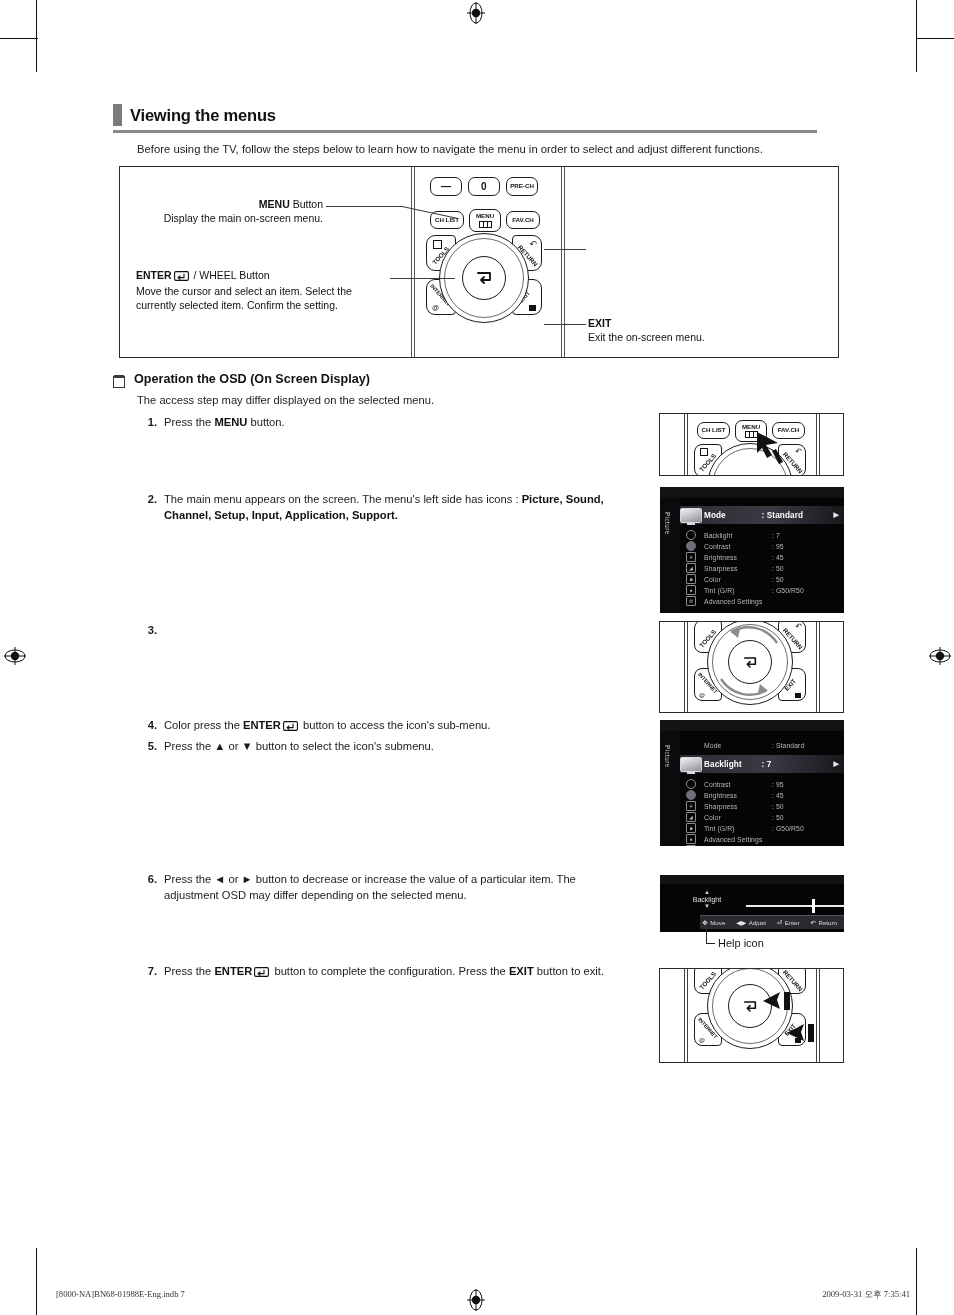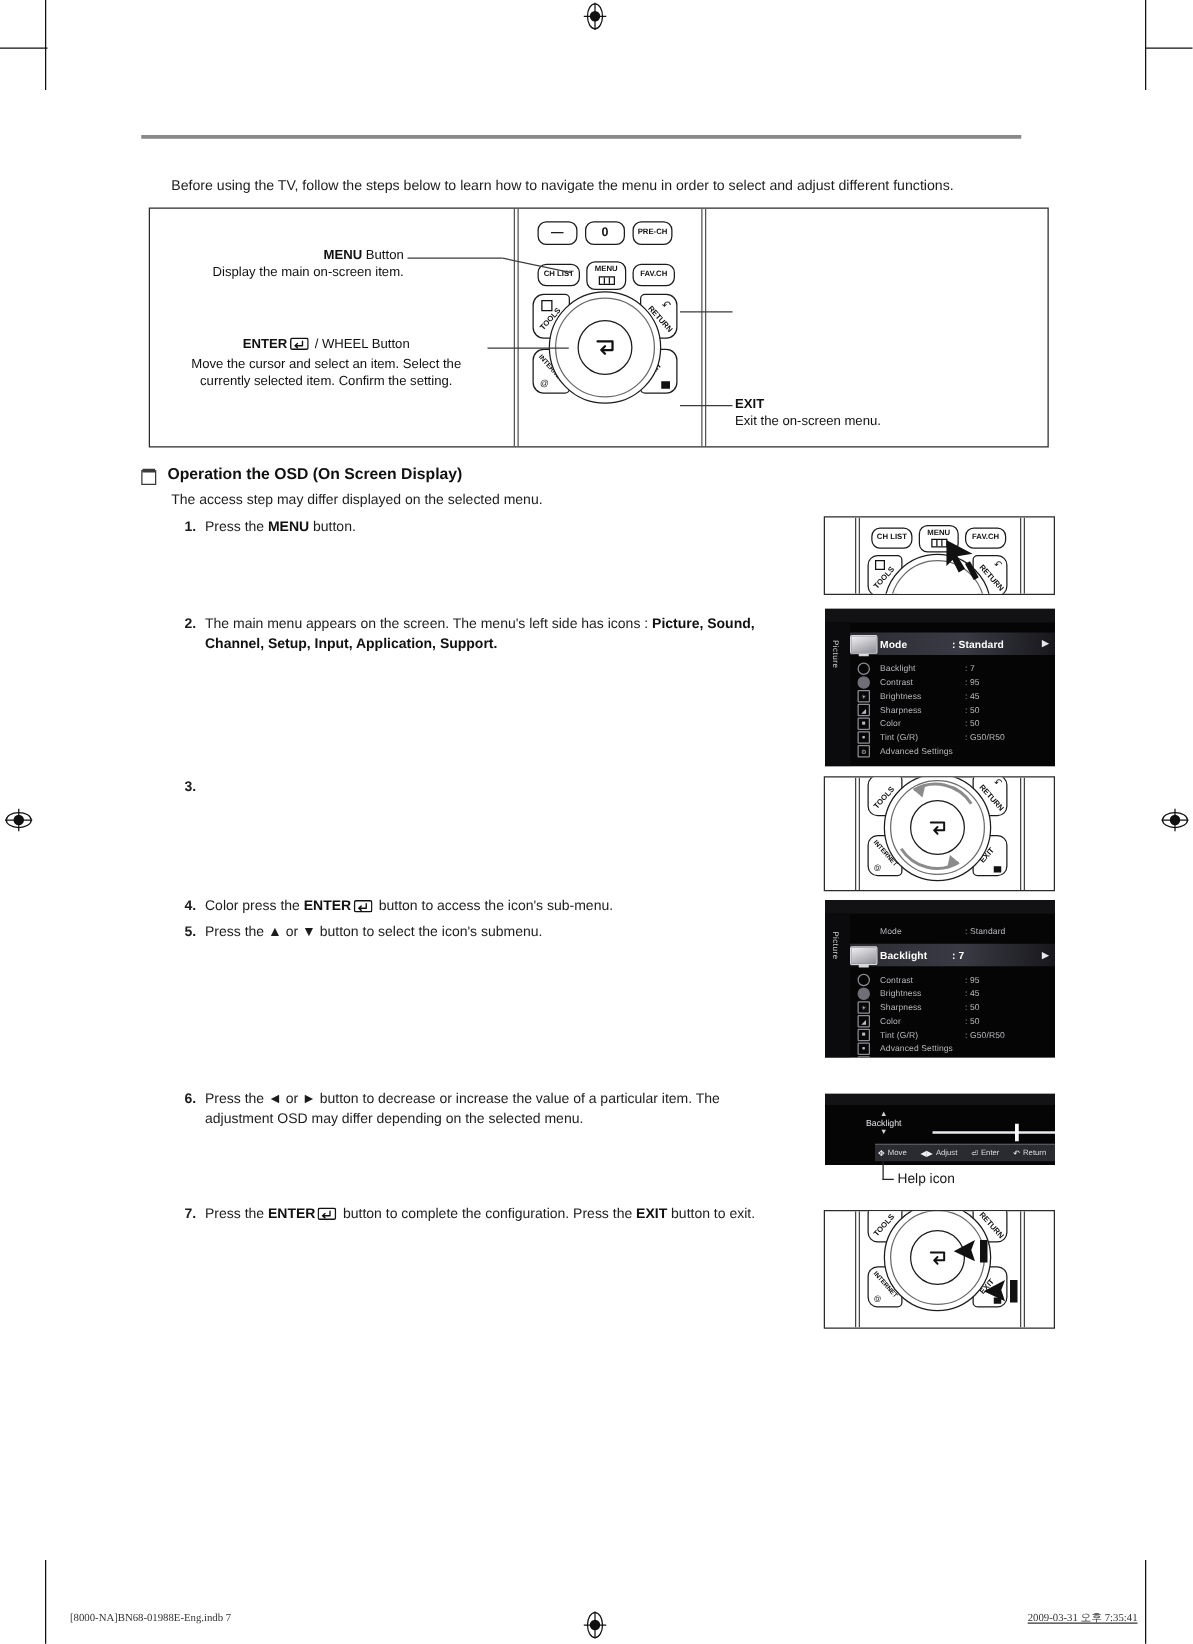--- a/index.html
+++ b/index.html
@@ -96,21 +96,21 @@
   
   #helpicon-lead{position:absolute;left:706px;top:929px;}
   #helpicon-lead .v{position:absolute;left:0;top:0;width:1.3px;height:15px;background:#222;}
   #helpicon-lead .h{position:absolute;left:0;top:14px;width:9px;height:1.3px;background:#222;}
   #helpicon-lbl{position:absolute;left:718px;top:937px;font-size:11px;color:#161616;text-align:center;}
 
   
   #pagebadge{position:absolute;left:404px;top:1236px;width:146px;height:48px;background:#c4c4c4;border-radius:9px;display:flex;align-items:center;justify-content:center;}
   #pagebadge span{font-size:14.5px;font-weight:bold;color:#111;}
   #foot-left{position:absolute;left:56px;top:1289px;font-size:8.6px;color:#333;font-family:"Liberation Serif",serif;}
-  #foot-right{position:absolute;right:44px;top:1289px;font-size:8.6px;color:#333;font-family:"Liberation Serif",serif;text-decoration:underline;}
+  #foot-right{position:absolute;right:44px;top:1289px;font-size:8.6px;color:#333;font-family:"Liberation Serif",serif;}
 </style>
 </head>
 <body>
 
 <div class="page">
 
   <div class="crop" style="left:36px;top:0;width:1.4px;height:72px;"></div>
   <div class="crop" style="left:916px;top:0;width:1.4px;height:72px;"></div>
   <div class="crop" style="left:0;top:38px;width:38px;height:1.4px;"></div>
   <div class="crop" style="left:916px;top:38px;width:38px;height:1.4px;"></div>
@@ -144,20 +144,24 @@
   <div class="regmark" style="left:929px;top:645px;">
     <svg width="22" height="22" viewBox="0 0 22 22">
         <ellipse cx="11" cy="11" rx="10" ry="6" fill="none" stroke="#111" stroke-width="1"></ellipse>
         <circle cx="11" cy="11" r="4.2" fill="#111"></circle>
         <line x1="11" y1="2" x2="11" y2="20" stroke="#111" stroke-width="1"></line>
         <line x1="0" y1="11" x2="22" y2="11" stroke="#111" stroke-width="1"></line>
       </svg>
   </div>
 
   <div id="header">
+    <div class="hdr-row">
+      <div class="hdr-bar"></div>
+      <div class="hdr-title">Viewing the menus</div>
+    </div>
     <div class="hdr-rule"></div>
   </div>
   <div id="intro">Before using the TV, follow the steps below to learn how to navigate the menu in order to select and adjust different functions.</div>
 
   <div id="diagram">
     <div class="dgm-vline" style="left:291px;"></div>
     <div class="dgm-vline" style="left:294px;"></div>
     <div class="dgm-vline" style="left:441px;"></div>
     <div class="dgm-vline" style="left:444px;"></div>
 
@@ -213,24 +217,24 @@
     </div>
 
     <div class="lead" style="left:206px;top:39px;width:76px;"></div>
     <div class="lead" style="left:282px;top:39px;width:56px;transform:rotate(12deg);transform-origin:left center;"></div>
     <div class="lead" style="left:270px;top:111px;width:65px;"></div>
     <div class="lead" style="left:424px;top:82px;width:42px;"></div>
     <div class="lead" style="left:424px;top:157px;width:42px;"></div>
 
     <div class="callout" style="left:20px;top:31px;width:183px;text-align:right;">
       <div><b>MENU</b><span> Button</span></div>
-      <div>Display the main on-screen item.</div>
-    </div>
-
-    <div class="callout" style="left:16px;top:102px;width:250px;text-align:center;">
+      <div>Display the main on-screen menu.</div>
+    </div>
+
+    <div class="callout" style="left:16px;top:102px;width:250px;text-align:left;">
       <div>
         <b>ENTER</b><span style="display:inline-block;vertical-align:-2px;margin:0 2px;">
           <svg width="15" height="10" viewBox="0 0 15 10">
               <rect x="0.6" y="0.6" width="13.8" height="8.8" rx="1.3" fill="none" stroke="#111" stroke-width="1.1"></rect>
               <path d="M4 6.6 H10 V3 M4 6.6 L6 4.8 M4 6.6 L6 8.3" fill="none" stroke="#111" stroke-width="1.1" stroke-linecap="round" stroke-linejoin="round"></path>
             </svg></span><span> / WHEEL Button</span>
       </div>
       <div>Move the cursor and select an item. Select the currently selected item. Confirm the setting.</div>
     </div>
 

